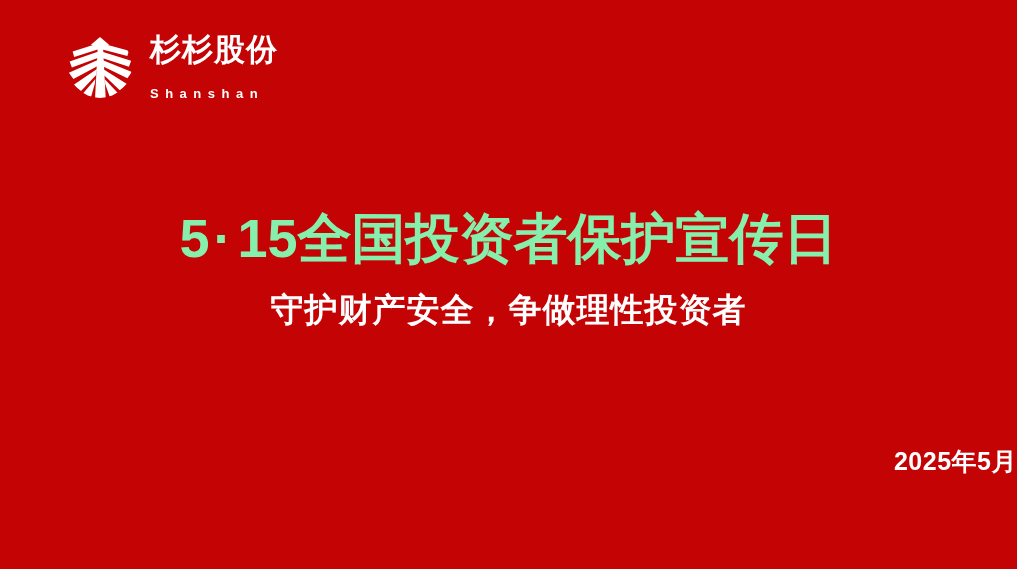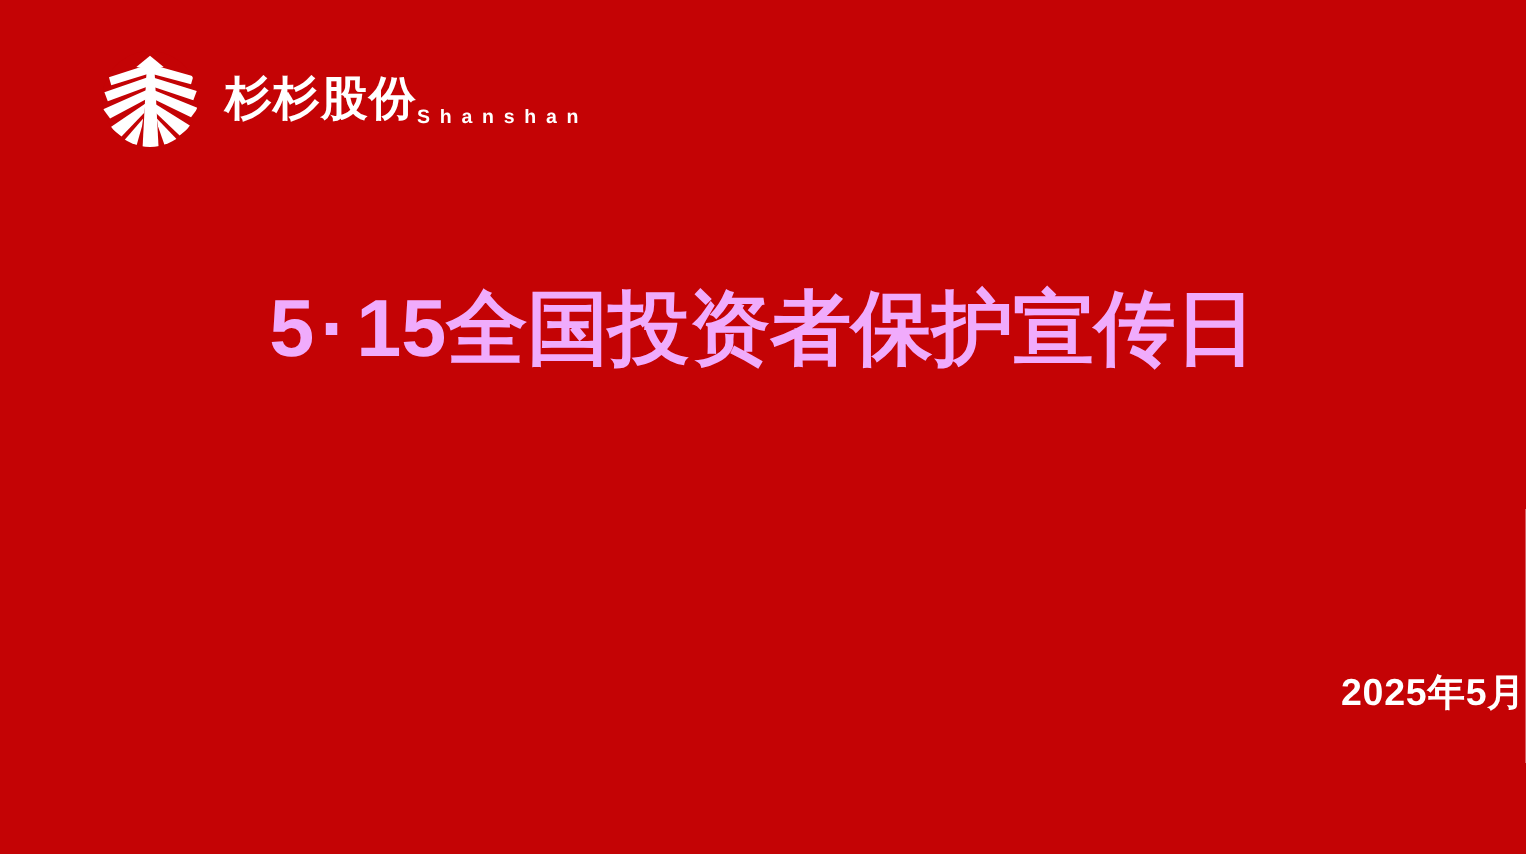--- a/index.html
+++ b/index.html
@@ -35,21 +35,21 @@
 
   #brand-mark {
     width: 76px;
     height: 76px;
     flex: 0 0 76px;
     display: block;
   }
 
   #brand-words {
     display: flex;
-    flex-direction: row;
+    flex-direction: column;
     justify-content: flex-start;
     padding-top: 4px;
   }
 
   #brand-cn {
     color: #ffffff;
     font-size: 31px;
     font-weight: bold;
     line-height: 1.05;
     letter-spacing: 1px;
@@ -69,26 +69,27 @@
   
   #headline-block {
     position: absolute;
     left: 0;
     right: 0;
     top: 188px;
     text-align: center;
   }
 
   #main-title {
-    color: #f0abfc;
+    color: #86efac;
     font-size: 54px;
     font-weight: bold;
     line-height: 1.18;
     letter-spacing: 0px;
     white-space: nowrap;
+    margin-top: 19px;
   }
 
   #main-title .sep {
     padding: 0 4px;
     letter-spacing: 2px;
   }
 
   #subtitle {
     color: #ffffff;
     font-size: 33px;
@@ -151,17 +152,18 @@
     <div id="brand-words">
       <div id="brand-cn">杉杉股份</div>
       <div id="brand-en">Shanshan</div>
     </div>
   </div>
 
   <div id="headline-block">
     <div id="main-title">
       <span>5</span><span class="sep">·</span><span>15全国投资者保护宣传日</span>
     </div>
+    <div id="subtitle">守护财产安全，争做理性投资者</div>
   </div>
 
   <div id="date-line">2025年5月</div>
 
 </div>
 
 </body></html>

